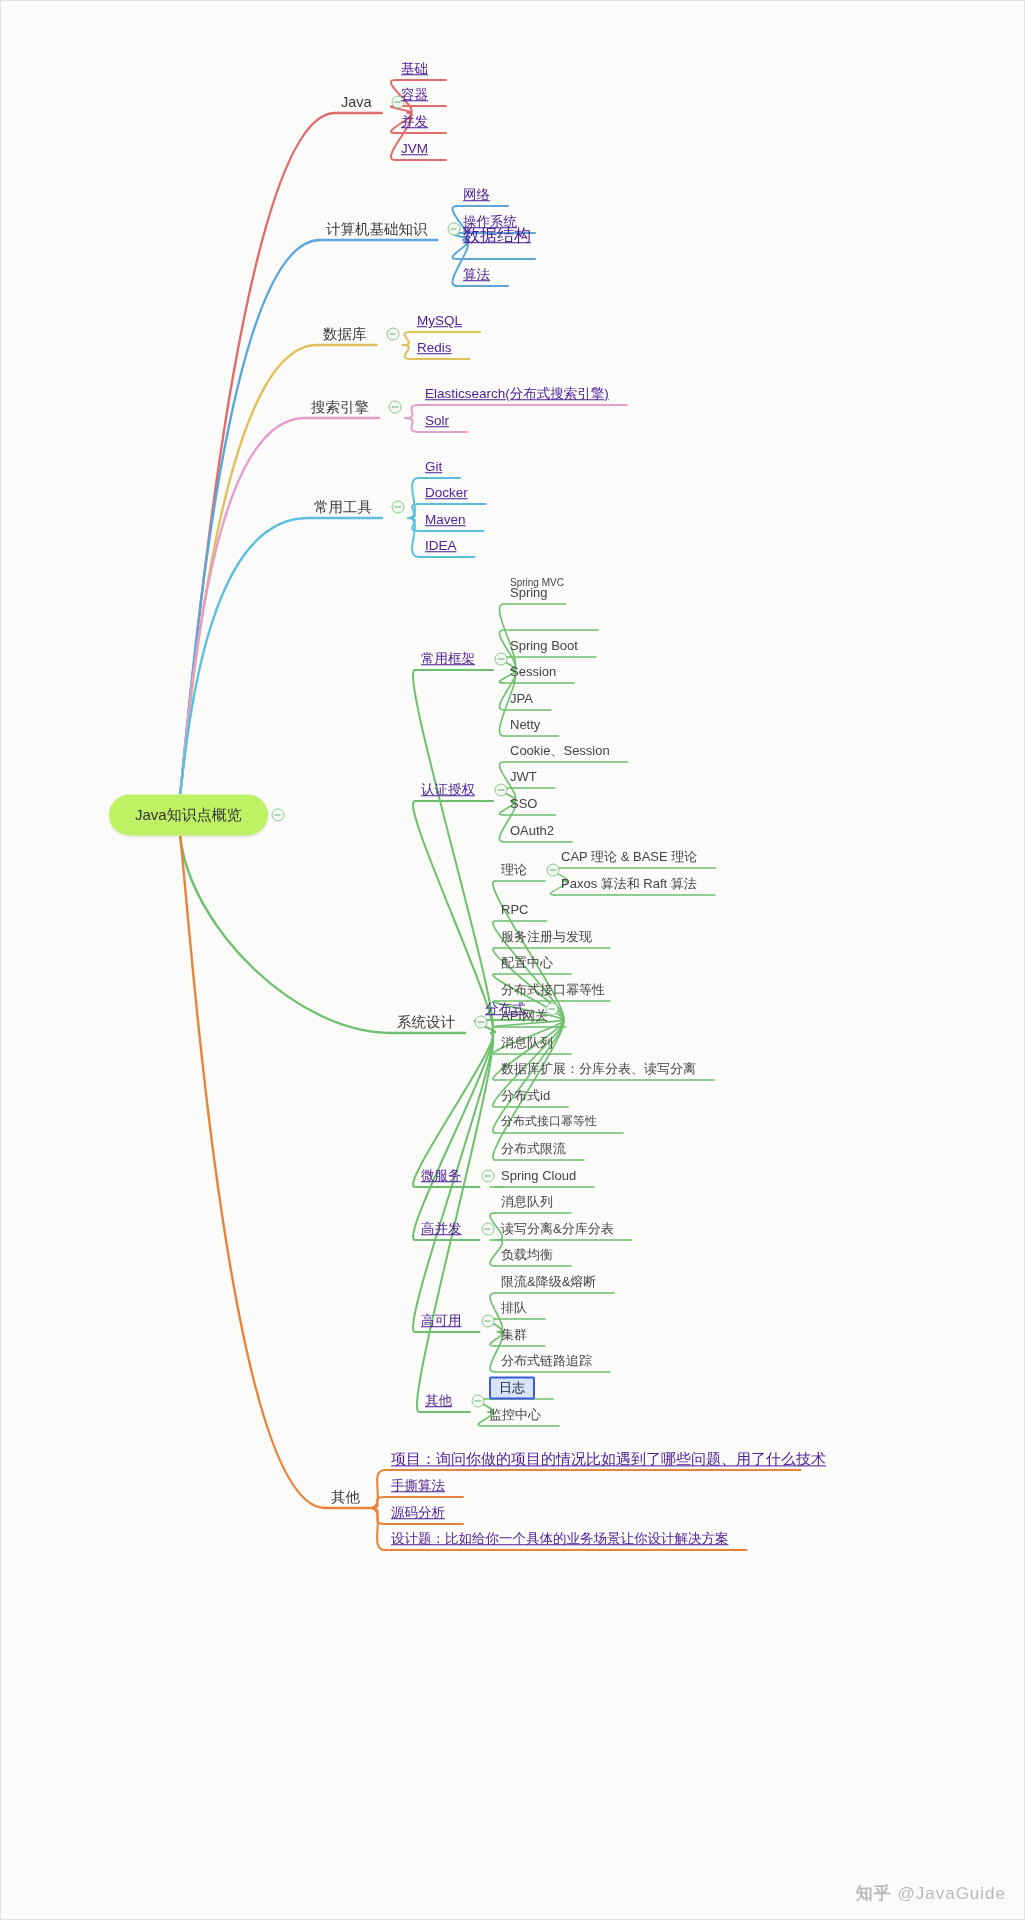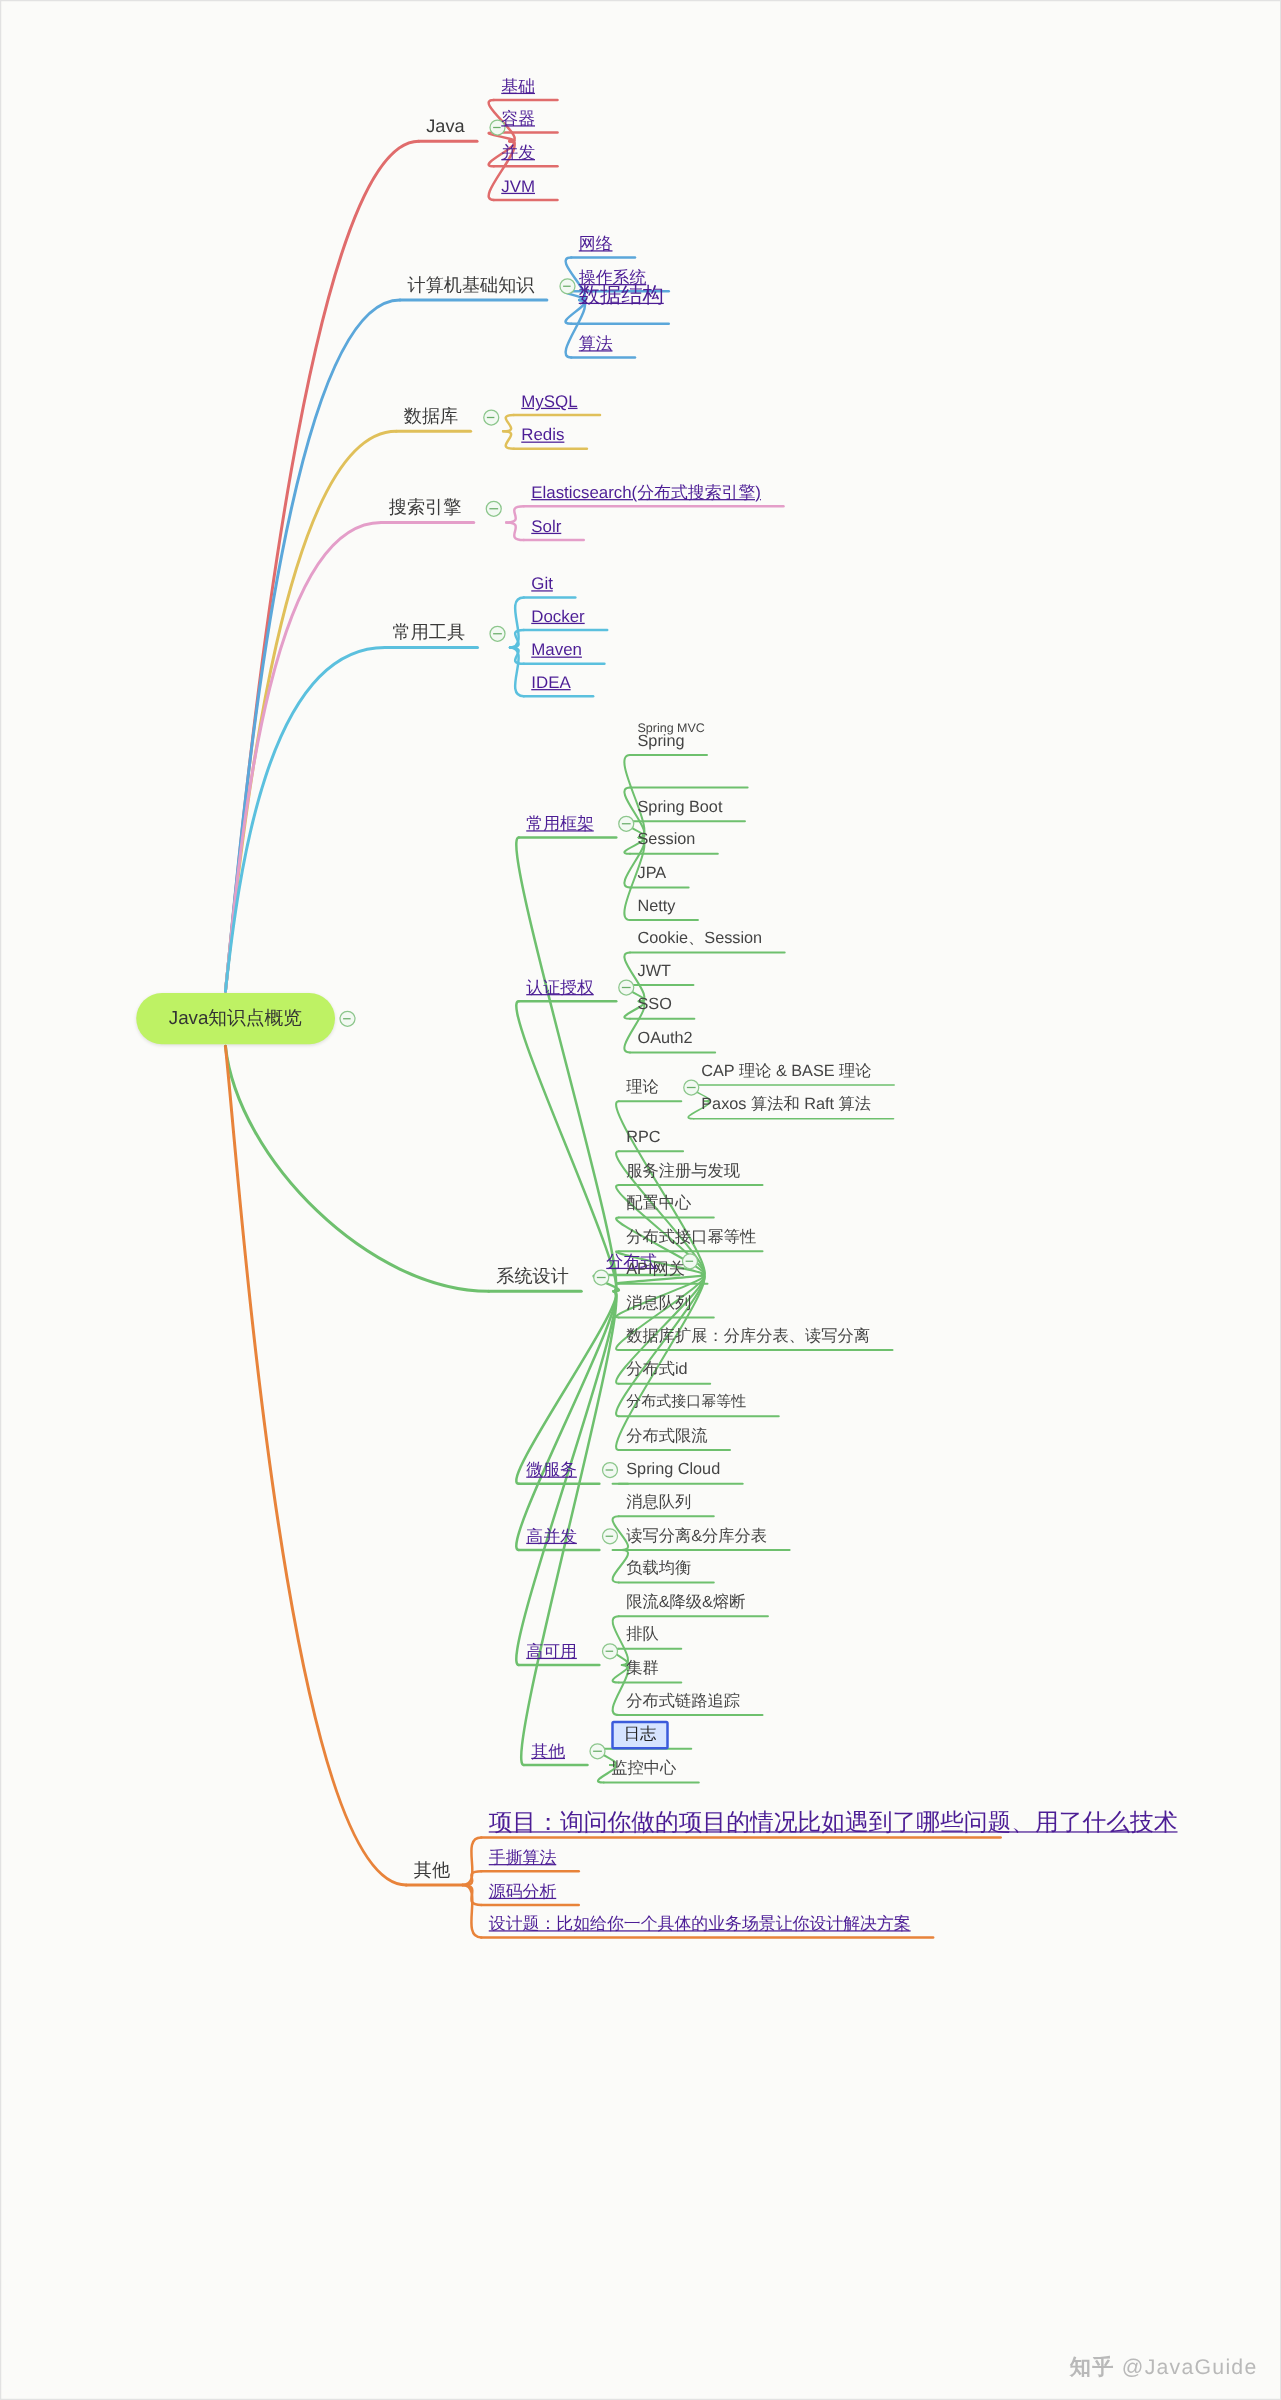--- a/index.html
+++ b/index.html
@@ -297,21 +297,21 @@
       <div class="collapse" style="left: 486.5px; top: 1320px;"></div>
       <div class="node lvl3" style="left: 500px; top: 1281px; font-size: 13px;"><span>限流&amp;降级&amp;熔断</span></div>
       <div class="node lvl3" style="left: 500px; top: 1307px; font-size: 13px;"><span>排队</span></div>
       <div class="node lvl3" style="left: 500px; top: 1334px; font-size: 13px;"><span>集群</span></div>
       <div class="node lvl3" style="left: 500px; top: 1360px; font-size: 13px;"><span>分布式链路追踪</span></div>
       <div class="node lvl2" style="left: 424px; top: 1400px; font-size: 13.5px;"><span>其他</span></div>
       <div class="collapse" style="left: 477px; top: 1400px;"></div>
       <div class="node lvl3 selected" style="left: 488px; top: 1387px; font-size: 13px;"><span>日志</span></div>
       <div class="node lvl3" style="left: 488px; top: 1414px; font-size: 13px;"><span>监控中心</span></div>
       <div class="node lvl1" style="left: 330px; top: 1496px;"><span>其他</span></div>
-      <div class="node lvl2" style="left: 390px; top: 1458px; font-size: 19px;"><span>项目：询问你做的项目的情况比如遇到了哪些问题、用了什么技术</span></div>
+      <div class="node lvl2" style="left: 390px; top: 1458px; font-size: 15px;"><span>项目：询问你做的项目的情况比如遇到了哪些问题、用了什么技术</span></div>
       <div class="node lvl2" style="left: 390px; top: 1485px; font-size: 13.5px;"><span>手撕算法</span></div>
       <div class="node lvl2" style="left: 390px; top: 1512px; font-size: 13.5px;"><span>源码分析</span></div>
       <div class="node lvl2" style="left: 390px; top: 1538px; font-size: 13.5px;"><span>设计题：比如给你一个具体的业务场景让你设计解决方案</span></div>
     </div>
 
   <div class="watermark">
     <span class="wm-logo">知乎</span>
     <span>@JavaGuide</span>
   </div>
 </div>

